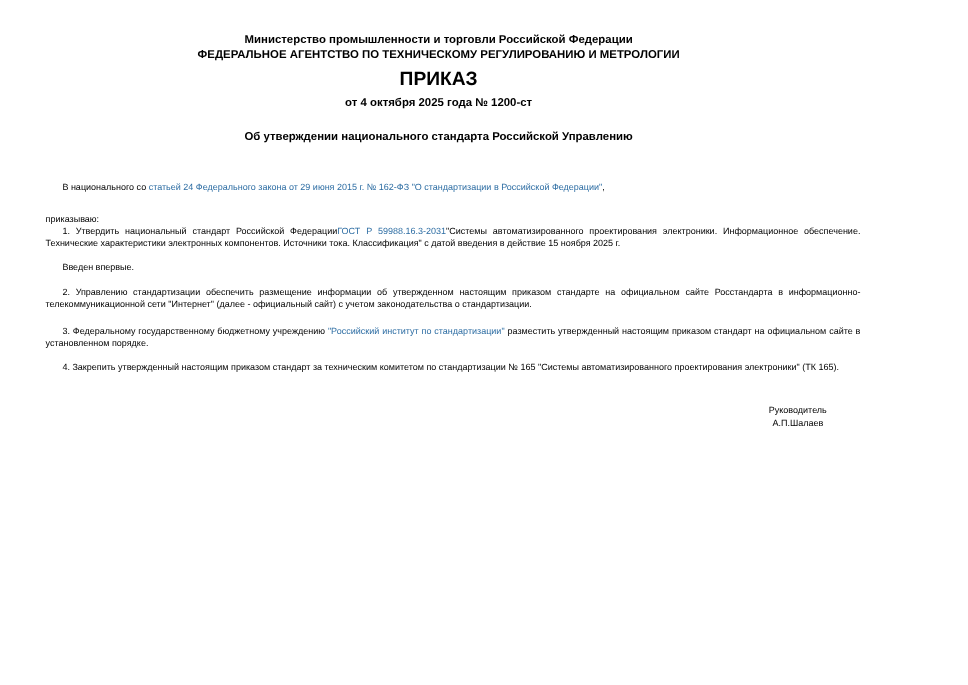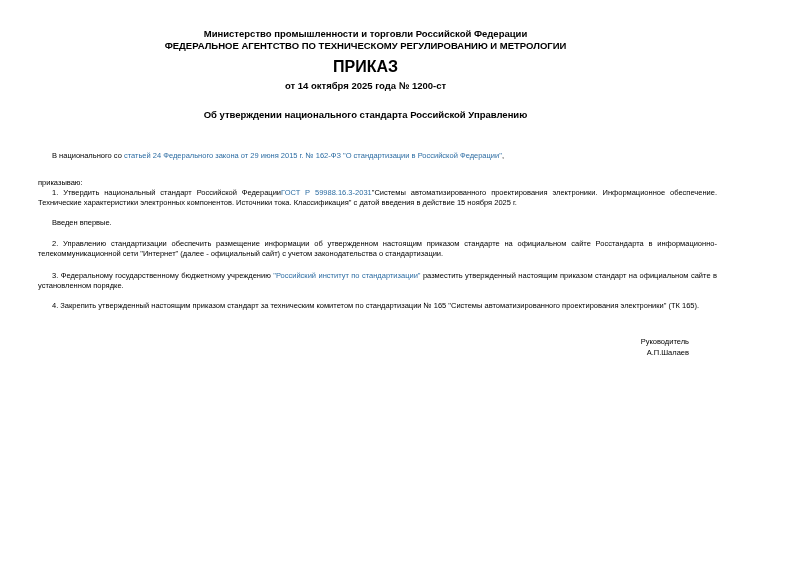--- a/index.html
+++ b/index.html
@@ -64,32 +64,32 @@
     margin-top: 25px;
     margin-right: 42px;
     text-align: right;
   }
   .signature-inner {
     display: inline-block;
     text-align: center;
     font-size: 7.5px;
     line-height: 11px;
   }
-  .signature-inner div { white-space: nowrap; text-align: right; }
+  .signature-inner div { white-space: nowrap; }
 </style>
 </head>
 <body>
 
 <div class="page">
 
   <div class="doc-header">
     <p class="hdr-line">Министерство промышленности и торговли Российской Федерации</p>
     <p class="hdr-line">ФЕДЕРАЛЬНОЕ АГЕНТСТВО ПО ТЕХНИЧЕСКОМУ РЕГУЛИРОВАНИЮ И МЕТРОЛОГИИ</p>
     <p class="doc-type">ПРИКАЗ</p>
-    <p class="doc-date">от 14 октября 2025 года № 1200-ст</p>
+    <p class="doc-date">от 4 октября 2025 года № 1200-ст</p>
     <p class="doc-title">Об утверждении национального стандарта Российской Управлению</p>
   </div>
 
   <div class="doc-body">
 
     <p class="indent"><span>В национального со </span><a class="doc-link">статьей 24 Федерального закона от 29 июня 2015 г. № 162-ФЗ "О стандартизации в Российской Федерации"</a><span>,</span></p>
 
     <p class="gap-17">приказываю:</p>
 
     <p class="indent"><span>1. Утвердить национальный стандарт Российской Федерации</span><a class="doc-link">ГОСТ Р 59988.16.3-2031</a><span>"Системы автоматизированного проектирования электроники. Информационное обеспечение. Технические характеристики электронных компонентов. Источники тока. Классификация" с датой введения в действие 15 ноября 2025 г.</span></p>

